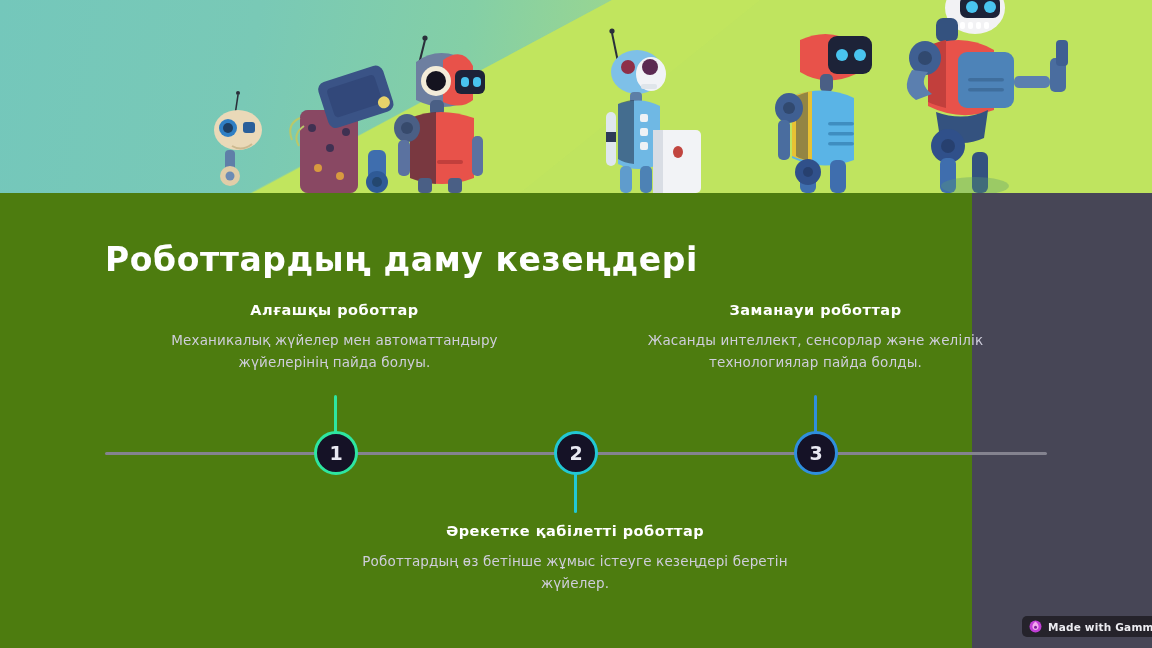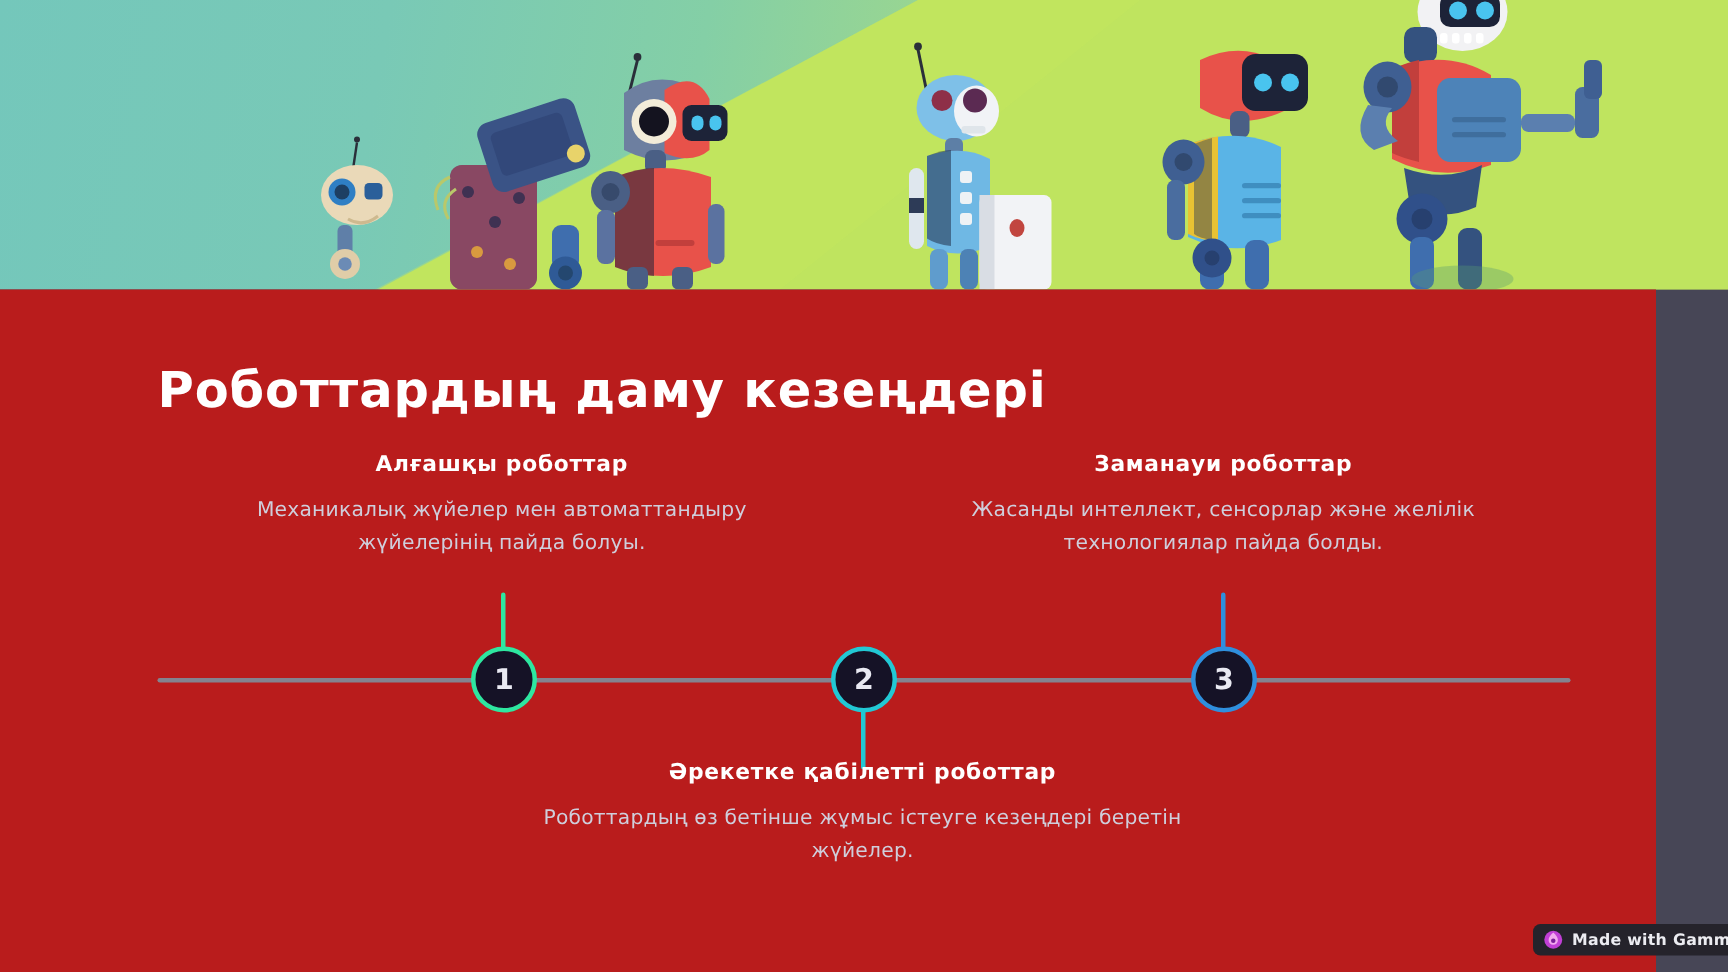--- a/index.html
+++ b/index.html
@@ -15,22 +15,22 @@
     overflow:hidden;
     background:linear-gradient(100deg,#74c7bb 0%,#79c9b6 22%,#84cfa6 40%,#9ed78c 55%,#b6e06f 72%,#c3e65e 100%);
   }
   .hero-hill {
     position:absolute; left:0; bottom:0; width:1152px; height:193px;
   }
   .robots { position:absolute; left:0; top:0; width:1152px; height:193px; }
 
   
   .stage {
-    position:absolute; left:0; top:193px; width:1104px; height:455px;
-    background:#b91c1c;
+    position:absolute; left:0; top:193px; width:972px; height:455px;
+    background:#4d7c0f;
   }
   .page-title {
     position:absolute; left:105px; top:47px;
     font-size:33px; font-weight:700; color:#ffffff;
     letter-spacing:0.6px; white-space:nowrap;
   }
 
   
   .axis {
     position:absolute; left:105px; top:259px; width:942px; height:3px;
@@ -58,21 +58,21 @@
   .blk .hd {
     font-size:14.5px; font-weight:700; color:#ffffff;
     letter-spacing:0.5px; margin-bottom:12px;
   }
   .blk .bd {
     font-size:13.5px; font-weight:400; color:#cfcedb;
     line-height:1.62; letter-spacing:0.15px;
   }
   .blk.b1 { left:127px; top:109px; width:415px; }
   .blk.b3 { left:608px; top:109px; width:415px; }
-  .blk.b2 { left:352px; top:314px; width:446px;text-align:center; }
+  .blk.b2 { left:352px; top:330px; width:446px;text-align:center; }
 
   
   .gamma {
     position:absolute; left:1022px; top:616px;
     height:21px; padding:0 9px 0 7px;
     background:#25232b; border-radius:5px;
     display:flex; align-items:center; gap:6px;
   }
   .gamma-label { font-size:10.5px; font-weight:700; color:#ececf1; white-space:nowrap; letter-spacing:0.2px; }
 </style>

